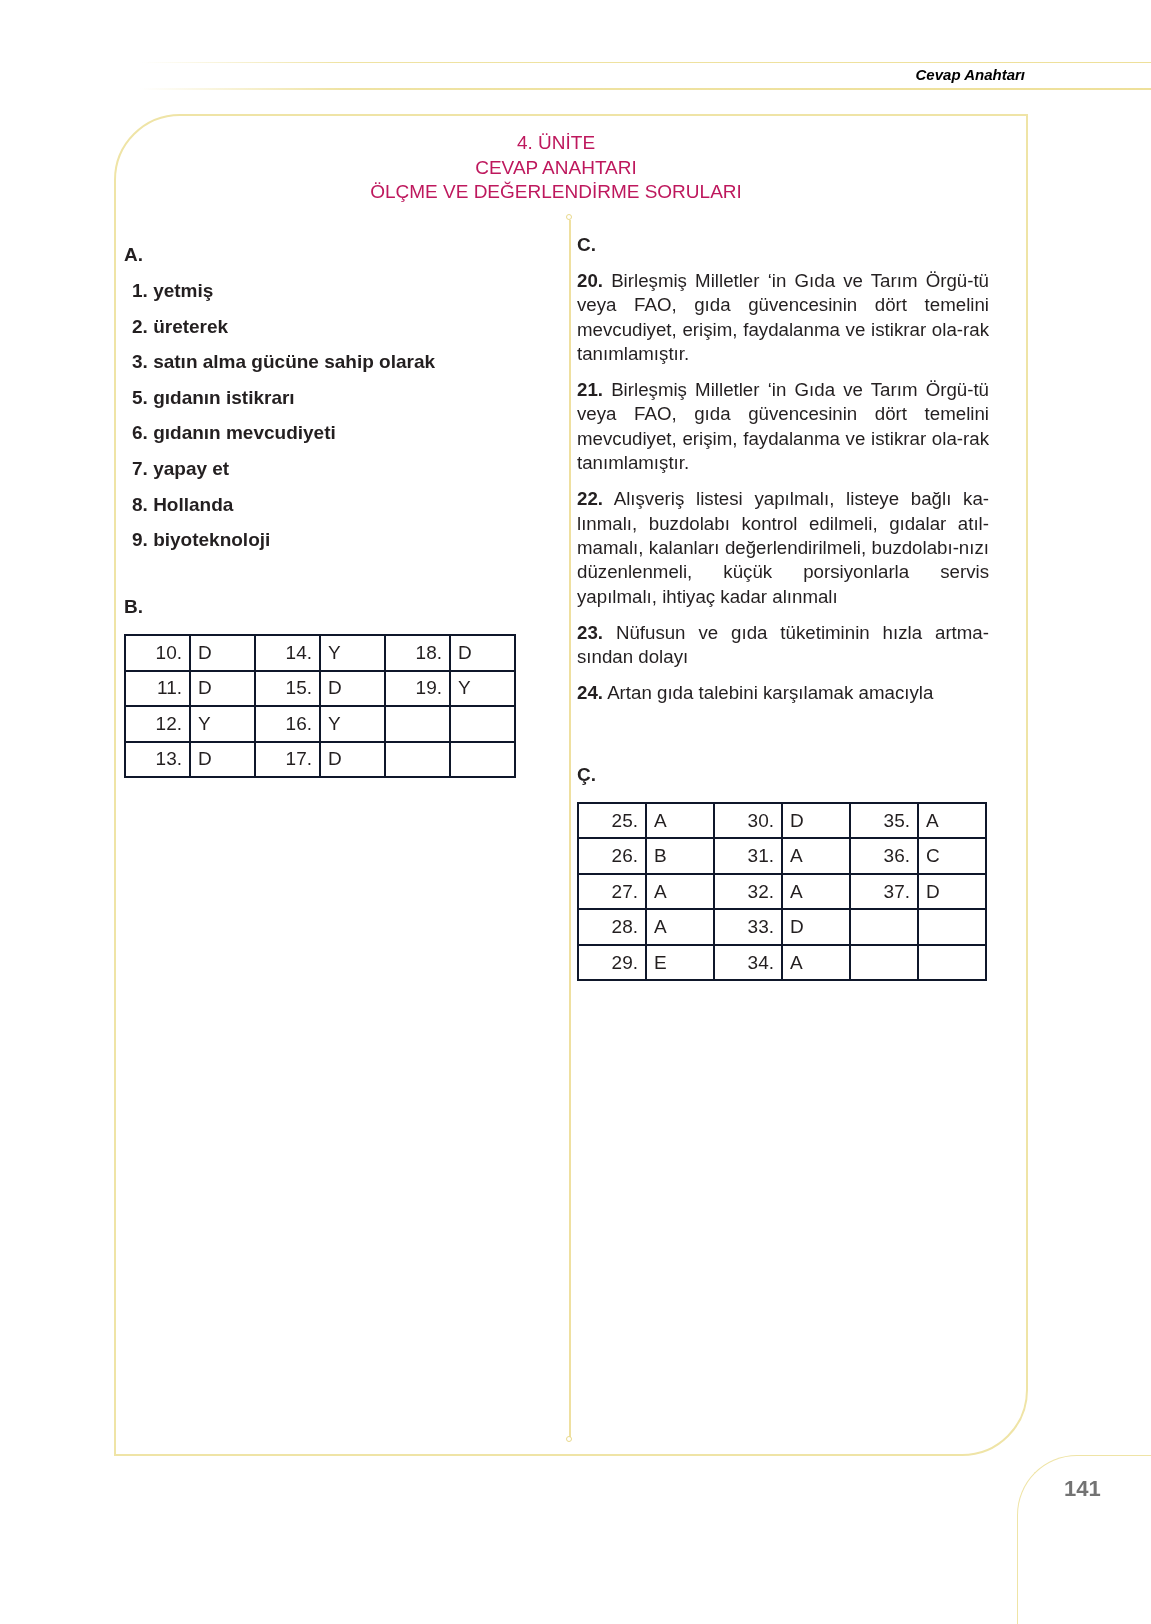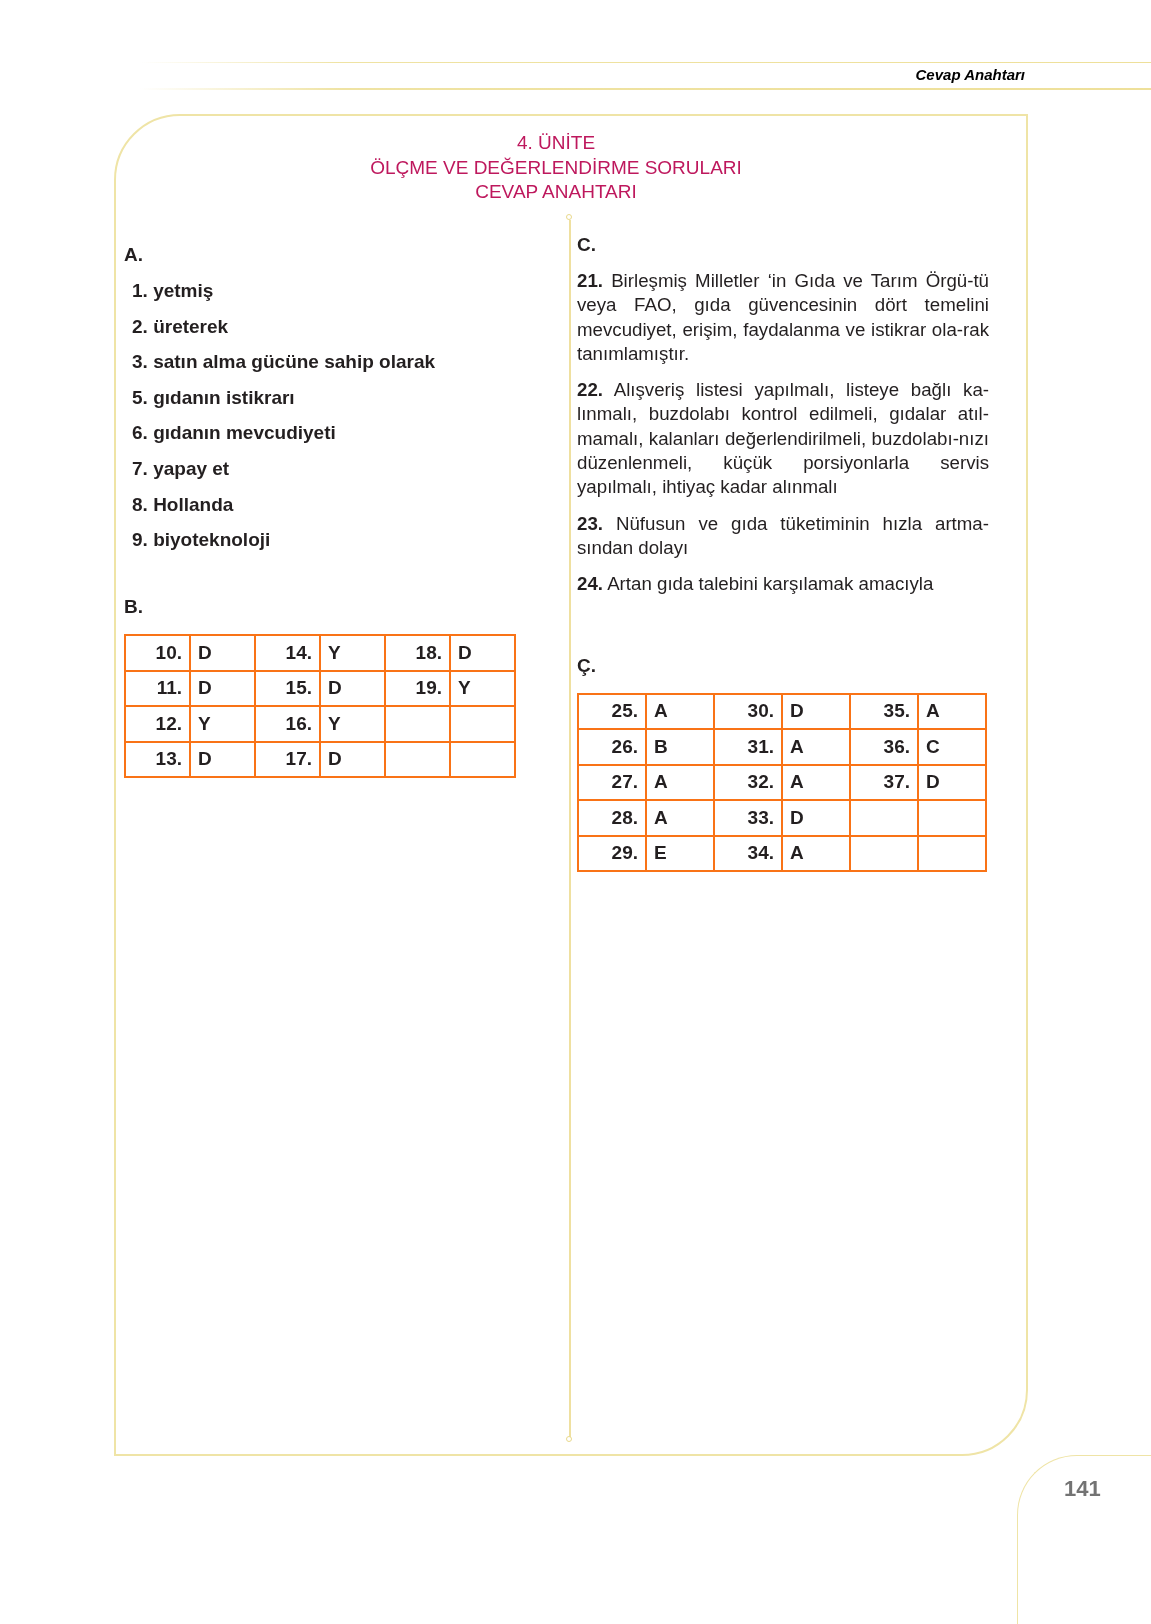--- a/index.html
+++ b/index.html
@@ -31,21 +31,21 @@
   .col-left { position: absolute; left: 124px; top: 243px; width: 400px; }
   .col-right { position: absolute; left: 577px; top: 233px; width: 412px; }
 
   .section-label { font-weight: bold; font-size: 19px; margin: 0; line-height: 24px; }
   .a-list { list-style: none; margin: 12px 0 0 8px; padding: 0; }
   .a-list li { font-weight: bold; font-size: 19px; line-height: 24px; margin-bottom: 11.6px; white-space: nowrap; }
 
   .b-label { margin-top: 43px; }
 
   table.key { border-collapse: collapse; margin-top: 15px; }
-  table.key td { border: 2px solid #f97316; height: 33.5px; padding: 0; font-weight: bold;
+  table.key td { border: 2px solid #0f172a; height: 33.5px; padding: 0; font-weight: normal;
                  font-size: 19px; line-height: 20px; }
   table.key td.num { text-align: right; padding-right: 7px; }
   table.key td.ans { text-align: left; padding-left: 7px; }
   .b-table td.num { width: 56px; }
   .b-table td.ans { width: 56px; }
   .c-table td.num { width: 59px; }
   .c-table td.ans { width: 59px; }
 
   .c-item { font-size: 18.7px; line-height: 24.3px; text-align: justify; margin: 12px 0 0 0; color: #231f20; }
   .c-item .n { font-weight: bold; }
@@ -64,22 +64,22 @@
 <div class="hdr-line l2"></div>
 <div class="running-title">Cevap Anahtarı</div>
 
 <div class="frame"></div>
 <div class="divider"></div>
 <div class="divider-dot top"></div>
 <div class="divider-dot bottom"></div>
 
 <div class="title-block">
   <div>4. ÜNİTE</div>
+  <div>CEVAP ANAHTARI</div>
   <div>ÖLÇME VE DEĞERLENDİRME SORULARI</div>
-  <div>CEVAP ANAHTARI</div>
 </div>
 
 <div class="col-left">
   <p class="section-label">A.</p>
   <ul class="a-list">
     <li><span>1.</span> <span>yetmiş</span></li>
     <li><span>2.</span> <span>üreterek</span></li>
     <li><span>3.</span> <span>satın alma gücüne sahip olarak</span></li>
     <li><span>5.</span> <span>gıdanın istikrarı</span></li>
     <li><span>6.</span> <span>gıdanın mevcudiyeti</span></li>
@@ -122,20 +122,21 @@
           <td class="ans">D</td>
       <td class="num"></td>
           <td class="ans"></td>
     </tr>
   </tbody>
     </table>
 </div>
 
 <div class="col-right">
   <p class="section-label">C.</p>
+  <p class="c-item c-first"><span class="n">20.</span> <span>Birleşmiş Milletler ‘in Gıda ve Tarım Örgü-tü veya FAO, gıda güvencesinin dört temelini mevcudiyet, erişim, faydalanma ve istikrar ola-rak tanımlamıştır.</span></p>
   <p class="c-item"><span class="n">21.</span> <span>Birleşmiş Milletler ‘in Gıda ve Tarım Örgü-tü veya FAO, gıda güvencesinin dört temelini mevcudiyet, erişim, faydalanma ve istikrar ola-rak tanımlamıştır.</span></p>
   <p class="c-item"><span class="n">22.</span> <span>Alışveriş listesi yapılmalı, listeye bağlı ka-lınmalı, buzdolabı kontrol edilmeli, gıdalar atıl-mamalı, kalanları değerlendirilmeli, buzdolabı-nızı düzenlenmeli, küçük porsiyonlarla servis yapılmalı, ihtiyaç kadar alınmalı</span></p>
   <p class="c-item"><span class="n">23.</span> <span>Nüfusun ve gıda tüketiminin hızla artma-sından dolayı</span></p>
   <p class="c-item"><span class="n">24.</span> <span>Artan gıda talebini karşılamak amacıyla</span></p>
 
   <p class="section-label cc-label">Ç.</p>
   <table class="key c-table">
     <tbody>
         <tr>
       <td class="num">25.</td>

